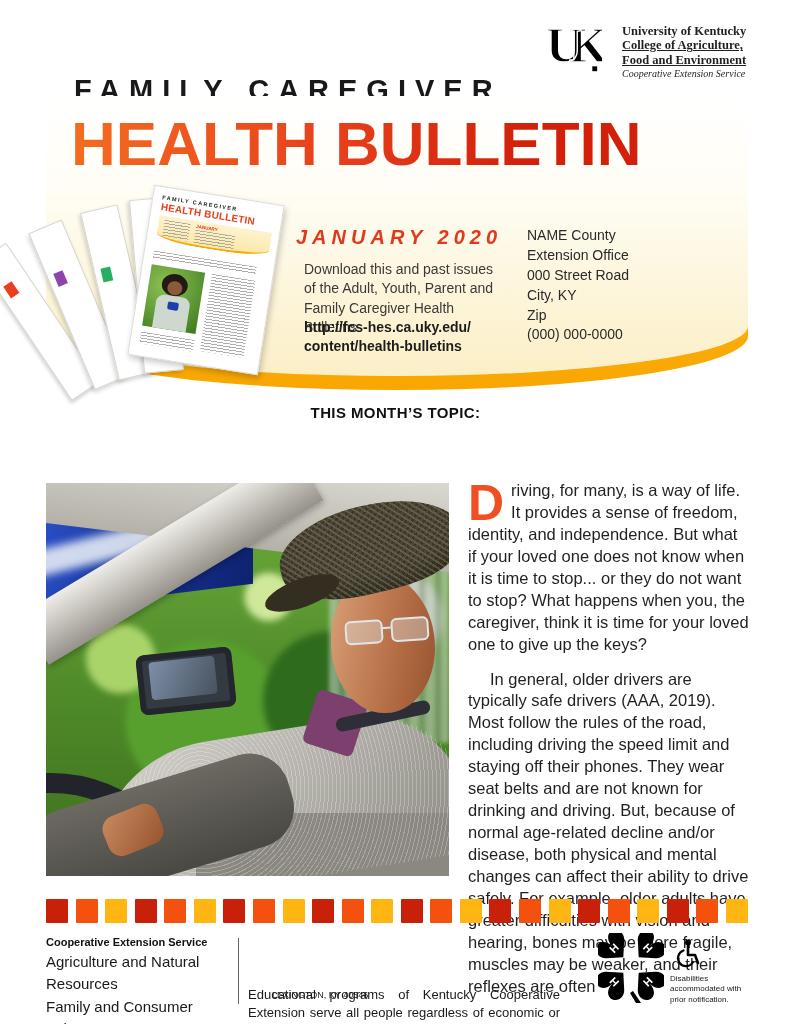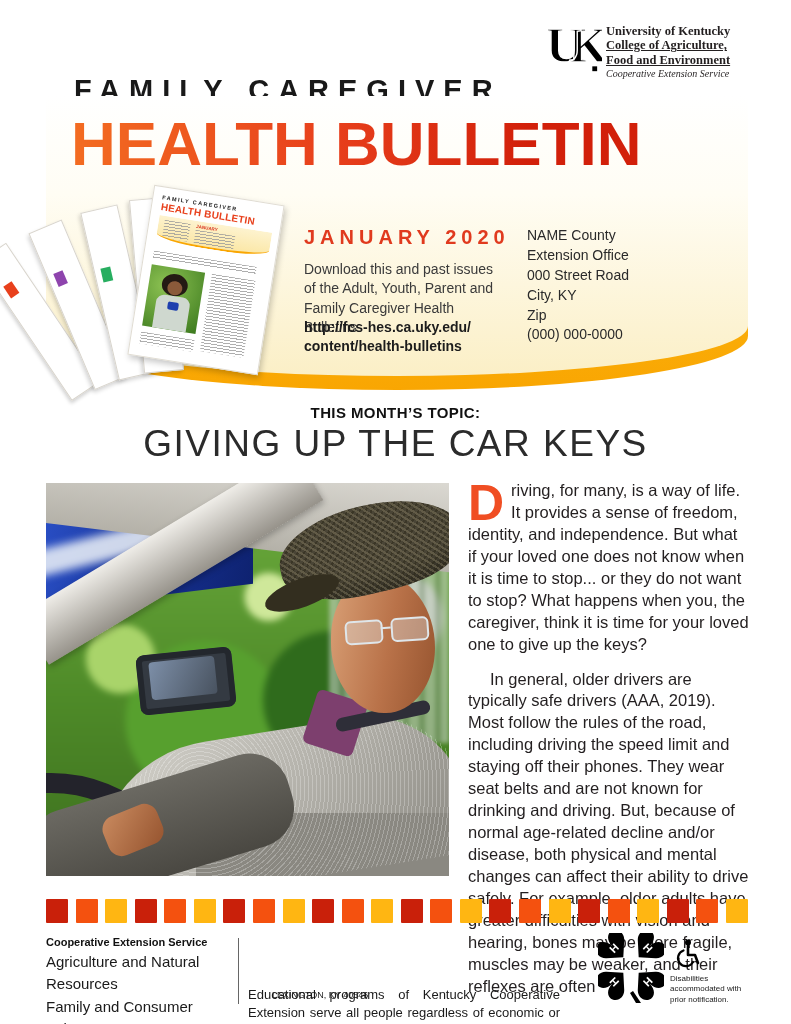--- a/index.html
+++ b/index.html
@@ -1,21 +1,21 @@
 <!DOCTYPE html>
 <html><head>
 <meta charset="utf-8">
 <style>
   * { margin:0; padding:0; box-sizing:border-box; }
   html,body { background:#fff; }
   body { font-family:"Liberation Sans", sans-serif; color:#231f20; }
   .page { position:relative; width:791px; height:1024px; background:#fff; overflow:hidden; }
 
   
-  .uk-block { position:absolute; left:544px; top:20px; width:220px; display:flex; gap:4px; }
+  .uk-block { position:absolute; left:544px; top:20px; width:220px; display:flex; gap:20px; }
   .uk-mark { width:58px; height:56px; flex:0 0 58px; }
   .uk-text { font-family:"Liberation Serif", serif; padding-top:4px; }
   .uk-text .l1 { font-weight:bold; font-size:12.5px; line-height:1.15; }
   .uk-text .l2, .uk-text .l3 { font-weight:bold; font-size:12.5px; line-height:1.15;text-decoration:underline; }
   .uk-text .l4 { font-style:italic; font-size:10px; line-height:1.3; }
 
   
   .title-top { position:absolute; left:74px; top:74px; font-size:29px; font-weight:bold;
     letter-spacing:9px; color:#191919; white-space:nowrap; }
   .title-main { position:absolute; left:71px; top:108px; font-size:62px; font-weight:bold;
@@ -49,22 +49,22 @@
   .tn-band .tn-red { position:absolute; left:38px; top:3px; font-size:4.5px; font-weight:bold; color:#d8301b; }
   .tn-txtlines { position:absolute; background:repeating-linear-gradient(180deg,#9a9a9a 0 1px,transparent 1px 3px); opacity:.8; }
   .tn-photo { position:absolute; left:9px; top:78px; width:54px; height:62px;
     background:radial-gradient(circle at 30% 30%,#8cc152,#3c7a1e); overflow:hidden; }
   .tn-hair { position:absolute; left:13px; top:6px; width:26px; height:22px; border-radius:50%; background:#241a14; }
   .tn-face { position:absolute; left:19px; top:13px; width:15px; height:14px; border-radius:50%; background:#8a5a3a; }
   .tn-shirt { position:absolute; left:10px; top:28px; width:34px; height:34px; border-radius:8px 8px 0 0; background:#cfd8cf; }
   .tn-cam { position:absolute; left:22px; top:34px; width:11px; height:8px; background:#1d3fae; border-radius:2px; }
 
   
-  .issue { position:absolute; left:304px; top:226px; font-size:20px; font-weight:bold;
-    letter-spacing:5px; color:#E03A1E; white-space:nowrap; }
+  .issue { position:absolute; left:296px; top:226px; font-size:20px; font-weight:bold;
+    letter-spacing:5px; color:#E03A1E; white-space:nowrap;font-style:italic; }
   .download { position:absolute; left:304px; top:260px; width:196px; font-size:14px;
     line-height:1.38; color:#3a3a3a; }
   .download-url { position:absolute; left:304px; top:318px; width:200px; font-size:14px;
     line-height:1.38; font-weight:bold; color:#1c1c1c; white-space:pre-line; text-decoration:none; }
   .address { position:absolute; left:527px; top:226px; width:180px; font-size:14px;
     line-height:1.42; color:#2a2a2a; white-space:pre-line; }
 
   
   .kicker { position:absolute; left:0; top:404px; width:791px; text-align:center;
     font-size:15px; font-weight:bold; letter-spacing:.4px; color:#111; }
@@ -229,21 +229,20 @@
   <a class="download-url" href="#">http://fcs-hes.ca.uky.edu/
 content/health-bulletins</a>
   <div class="address">NAME County
 Extension Office
 000 Street Road
 City, KY
 Zip
 (000) 000-0000</div>
 
   <div class="kicker">THIS MONTH’S TOPIC:</div>
-  <div class="topic-title">GIVING UP THE CAR KEYS</div>
 
   <div class="photo">
     <div class="ph ph-foliage"></div>
     <div class="ph ph-fence"></div>
     <div class="ph ph-window-blue"></div>
     <div class="ph ph-streak"></div>
     <div class="ph ph-headliner"></div>
     <div class="ph ph-apillar"></div>
     <div class="ph ph-mirror"></div>
     <div class="ph ph-mirror-glass"></div>

